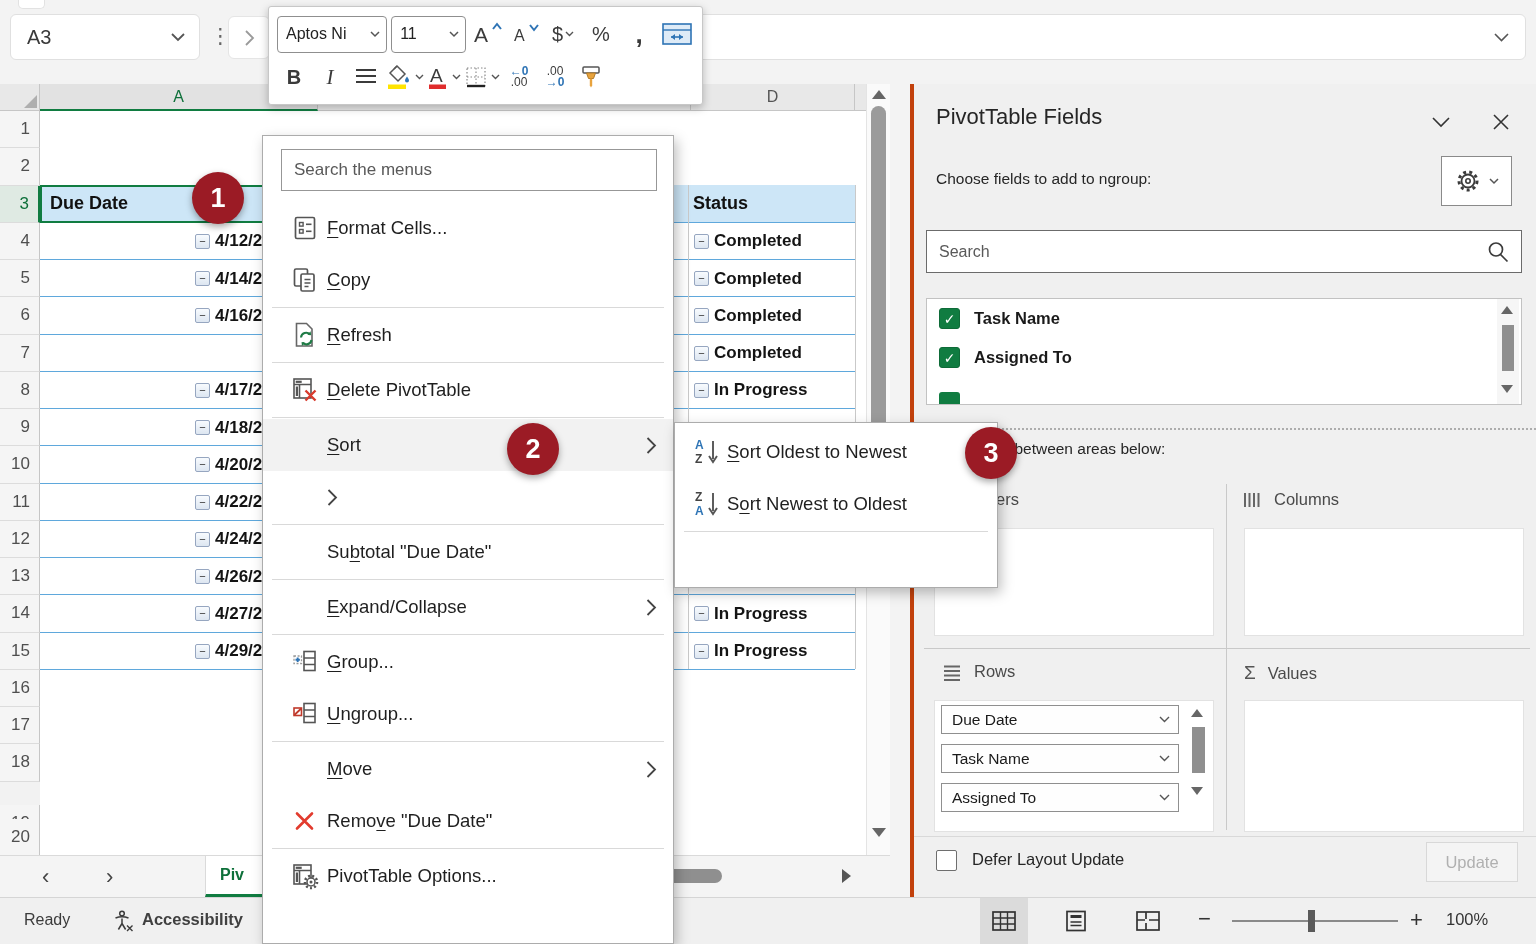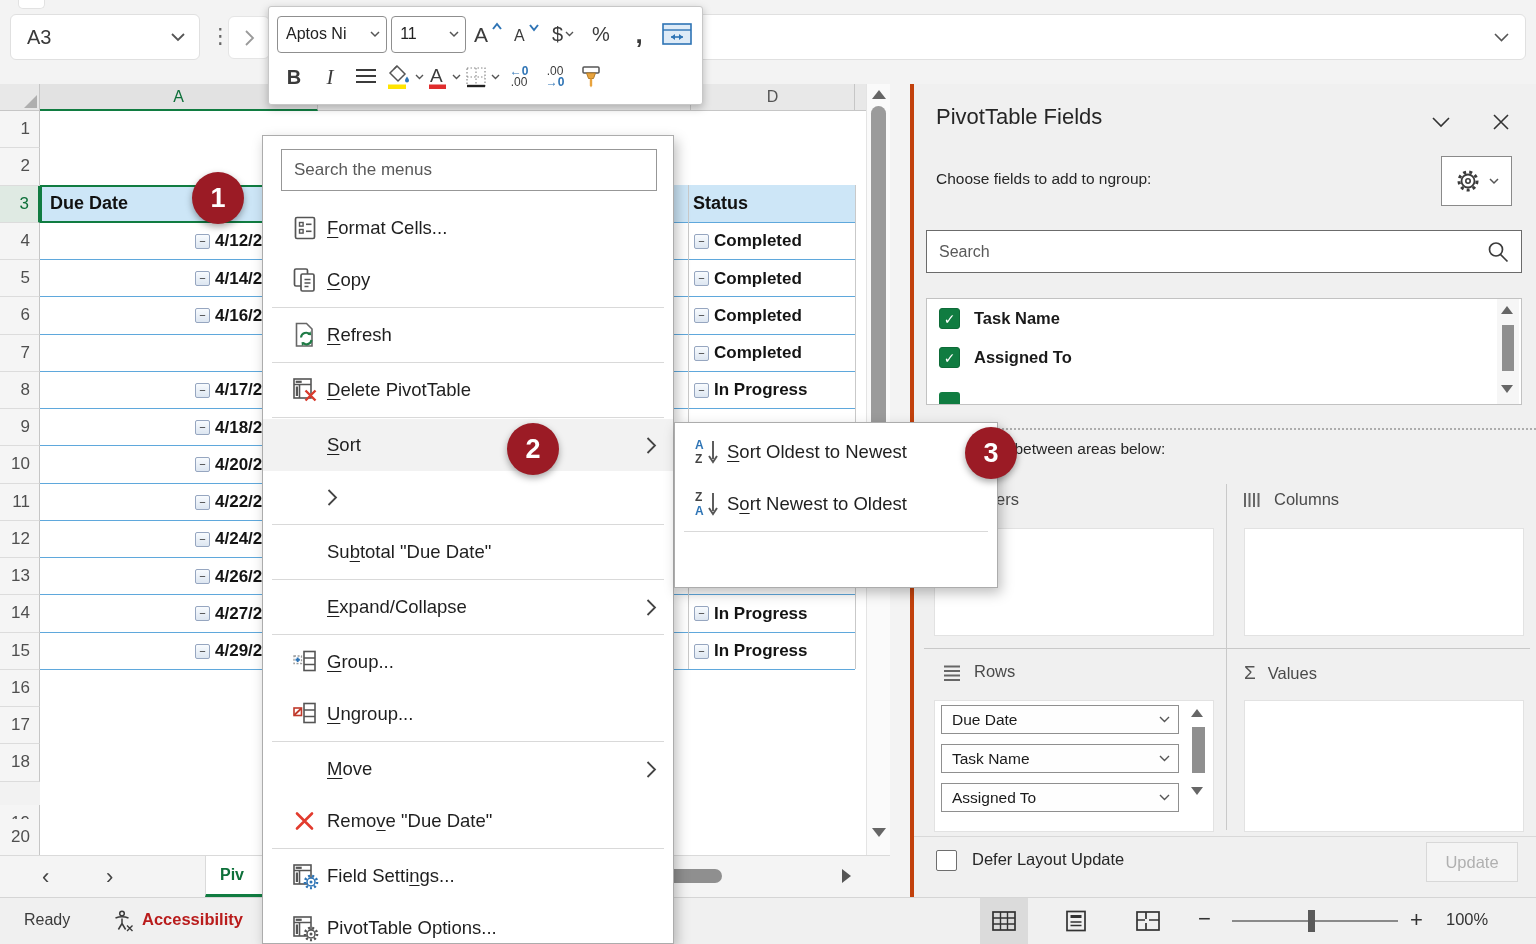--- a/index.html
+++ b/index.html
@@ -109,21 +109,21 @@
   .sigma { font-size:19px; color:#555; font-weight:400; }
   .pane-footsep { position:absolute; left:0; top:752px; width:626px; height:1px; background:#D9D9D9; }
   .defer-cb { position:absolute; left:22px; top:766px; width:21px; height:21px; background:#fff; border:1.5px solid #6E6E6E; border-radius:2px; }
   .defer-label { position:absolute; left:58px; top:766px; font-size:16.5px; color:#262626; }
   .update-btn { position:absolute; left:512px; top:758px; width:92px; height:40px; background:#F4F4F4; border:1px solid #D8D8D8; color:#B0B0B0; font-size:16.5px; display:flex; align-items:center; justify-content:center; }
 
   
   .status-bar { position:absolute; left:0; top:897px; width:1536px; height:47px; background:#F0F0F0; border-top:1px solid #D5D5D5; z-index:5; }
   .sb-ready { position:absolute; left:24px; top:13px; font-size:16px; color:#3b3b3b; }
   .sb-acc-ic { position:absolute; left:112px; top:11px; }
-  .sb-acc { position:absolute; left:142px; top:12px; font-size:16.5px; font-weight:700; color:#b91c1c; white-space:nowrap; }
+  .sb-acc { position:absolute; left:142px; top:12px; font-size:16.5px; font-weight:700; color:#404040; white-space:nowrap; }
   .view-btn { position:absolute; top:0; width:48px; height:46px; display:flex; align-items:center; justify-content:center; }
   .view-btn.active { background:#DBDBDB; }
   .vb-1 { left:980px; } .vb-2 { left:1052px; } .vb-3 { left:1124px; }
   .zoom-minus { position:absolute; left:1198px; top:8px; font-size:22px; color:#333; }
   .zoom-track { position:absolute; left:1232px; top:22px; width:166px; height:2px; background:#8A8A8A; }
   .zoom-thumb { position:absolute; left:1308px; top:12px; width:7px; height:22px; background:#5A5A5A; }
   .zoom-plus { position:absolute; left:1410px; top:9px; font-size:22px; color:#333; }
   .zoom-label { position:absolute; left:1446px; top:12px; font-size:16.5px; color:#333; }
 
   
@@ -710,34 +710,20 @@
           <span class="mi-lb">Remo<u>v</u>e "Due Date"</span>
         </div>
         <div class="menu-sep"></div>
         <div class="menu-item">
           <span class="mi-ic">
             <svg width="28" height="28" viewBox="0 0 28 28">
               <rect x="3" y="3" width="17" height="19" fill="#fff" stroke="#555" stroke-width="1.6"></rect>
               <path d="M3 8.5h17M8.5 8.5V22" stroke="#555" stroke-width="1.6" fill="none"></path>
               <rect x="4.7" y="4.7" width="6" height="2.2" fill="#555"></rect>
               <rect x="4.8" y="10.5" width="2.2" height="9.5" fill="#555"></rect>
-              <circle cx="20" cy="20" r="4" fill="#fff" stroke="#2E74B5" stroke-width="1.5"></circle>
-              <circle cx="20" cy="20" r="6" fill="none" stroke="#2E74B5" stroke-width="2.6" stroke-dasharray="2 2.1"></circle>
-              <circle cx="20" cy="20" r="1.5" fill="#2E74B5"></circle>
-            </svg>
-          </span>
-          <span class="mi-lb">Field Setti<u>n</u>gs...</span>
-        </div>
-        <div class="menu-item">
-          <span class="mi-ic">
-            <svg width="28" height="28" viewBox="0 0 28 28">
-              <rect x="3" y="3" width="17" height="19" fill="#fff" stroke="#555" stroke-width="1.6"></rect>
-              <path d="M3 8.5h17M8.5 8.5V22" stroke="#555" stroke-width="1.6" fill="none"></path>
-              <rect x="4.7" y="4.7" width="6" height="2.2" fill="#555"></rect>
-              <rect x="4.8" y="10.5" width="2.2" height="9.5" fill="#555"></rect>
               <circle cx="20" cy="20" r="4" fill="#fff" stroke="#555" stroke-width="1.5"></circle>
               <circle cx="20" cy="20" r="6" fill="none" stroke="#555" stroke-width="2.6" stroke-dasharray="2 2.1"></circle>
               <circle cx="20" cy="20" r="1.5" fill="#555"></circle>
             </svg>
           </span>
           <span class="mi-lb">PivotTable Options...</span>
         </div>
       </div>
   </div>
 

